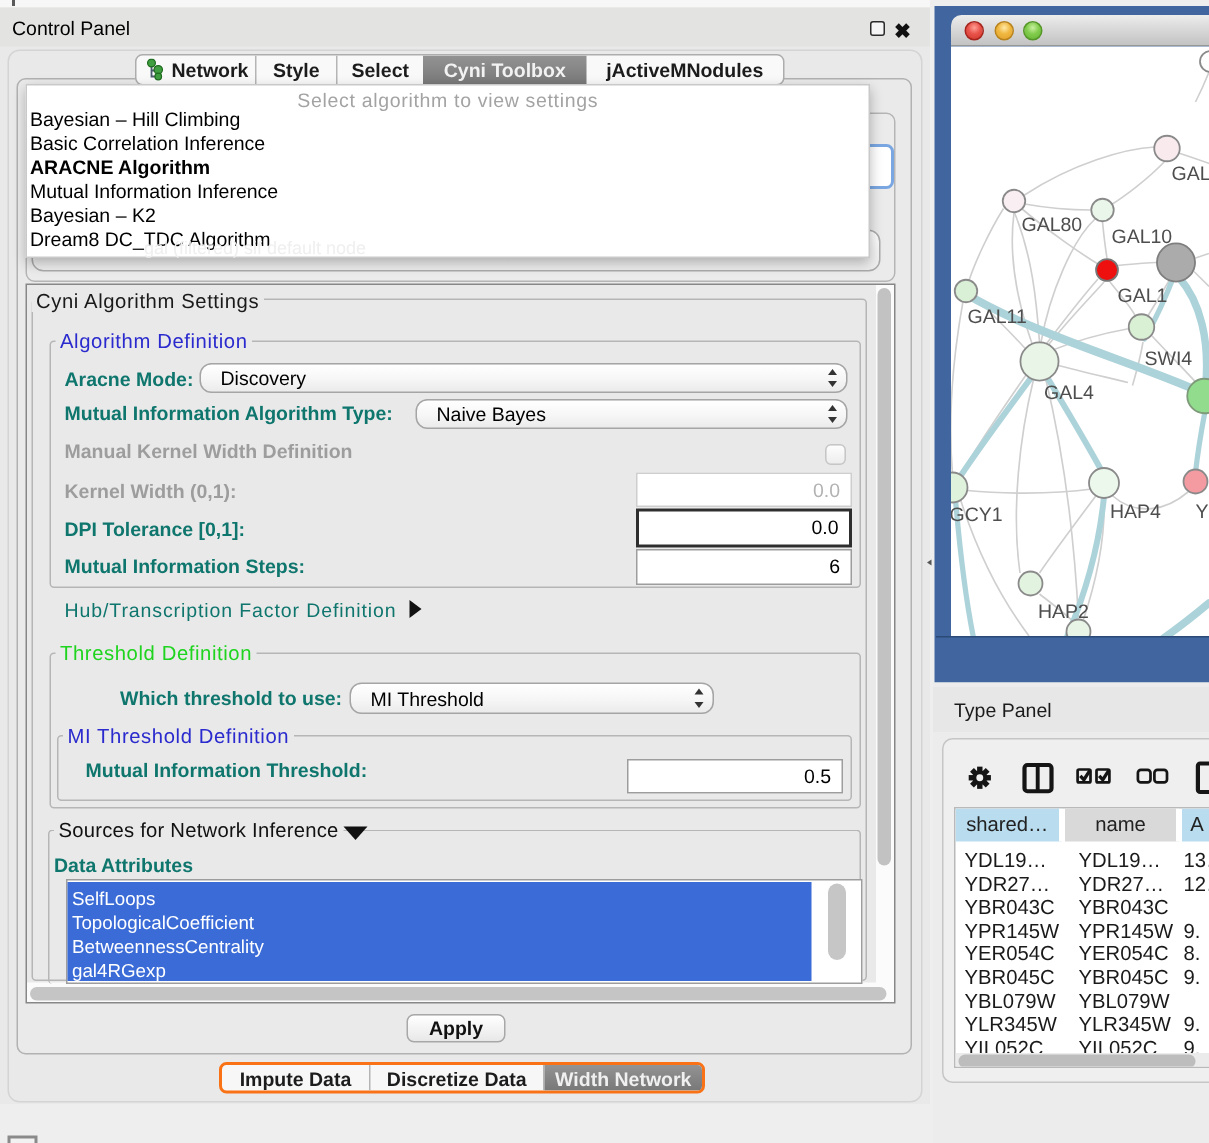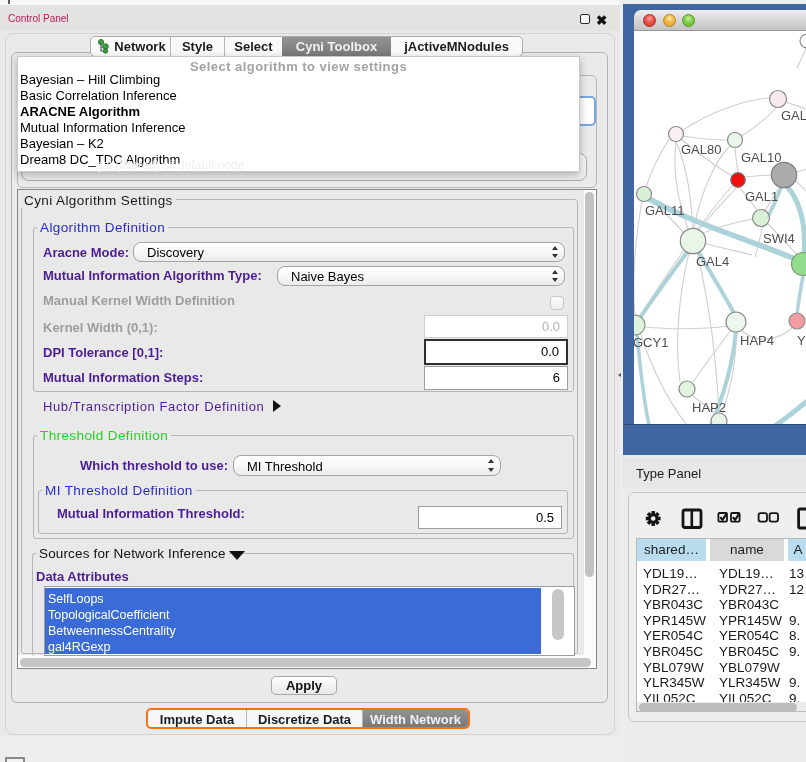--- a/index.html
+++ b/index.html
@@ -1,37 +1,37 @@
 <!DOCTYPE html>
 <html><head>
 <meta charset="utf-8">
 <style>
 * { margin:0; padding:0; box-sizing:border-box; }
 html,body { width:806px; height:762px; background:#eeeeee; font-family:"Liberation Sans",sans-serif; overflow:hidden; }
 .abs { position:absolute; }
-.lbl { position:absolute; font-size:13px; color:#4c1d95; white-space:nowrap; }
+.lbl { position:absolute; font-size:13px; color:#0f766e; white-space:nowrap; }
 .bold { font-weight:bold; }
 .gray { color:#9d9d9d; }
 .field { position:absolute; background:#fff; border:1px solid #9d9d9d; font-size:13px; color:#000; text-align:right; padding-right:7px; }
 .combo { position:absolute; background:linear-gradient(180deg,#ffffff 0%,#f6f6f6 55%,#ebebeb 100%); border:1px solid #a5a5a5; border-radius:8px; font-size:13px; color:#000; }
 .combo .tx { position:absolute; left:13px; top:50%; transform:translateY(-50%); }
 .arr { position:absolute; width:0; height:0; }
 .grp { position:absolute; border:1px solid #b6b6b6; border-radius:3px; }
 .gtitle { position:absolute; background:#e9e9e9; padding:0 3px; font-size:13.5px; line-height:14px; letter-spacing:0.4px; white-space:nowrap; }
 </style>
 </head>
 <body>
 
 <div class="abs" style="left:0;top:0;width:620px;height:736px;background:#e9e9e9;">
 
   <div class="abs" style="left:0;top:0;width:620px;height:5px;background:#f7f7f7;"></div>
   <div class="abs" style="left:8px;top:0;width:2px;height:4px;background:#5a5a5a;"></div>
 
   <div class="abs" style="left:0;top:5px;width:620px;height:26px;background:#e3e3e1;">
-    <div class="abs" style="left:8px;top:0;height:26px;line-height:27px;font-size:10px;color:#be185d;">Control Panel</div>
+    <div class="abs" style="left:8px;top:0;height:26px;line-height:27px;font-size:13px;color:#000000;">Control Panel</div>
     <div class="abs" style="left:580px;top:9px;width:10px;height:10px;border:1.8px solid #2b2b2b;border-radius:2px;background:#f5f5f5;"></div>
     <div class="abs" style="left:596px;top:7px;font-size:13.5px;font-weight:bold;color:#111;">✖</div>
   </div>
 
   <div class="abs" style="left:5px;top:33px;width:610px;height:702px;border:1px solid #d4d4d4;border-radius:8px;background:#e9e9e9;"></div>
 
   <div class="abs" style="left:11px;top:52px;width:597px;height:651px;border:1px solid #b2b2b2;border-radius:6px;background:#eaeaea;"></div>
 
   <div class="abs" style="left:17px;top:75px;width:580px;height:113px;border:1px solid #b5b5b5;border-radius:6px;background:#ebebeb;"></div>
 
@@ -79,21 +79,21 @@
   <div class="lbl bold" style="left:43px;top:370px;">Mutual Information Steps:</div>
   <div class="field" style="left:424px;top:366px;width:144px;height:24px;line-height:22px;">6</div>
 
   <div class="lbl" style="left:43px;top:399px;letter-spacing:0.6px;">Hub/Transcription Factor Definition</div>
   <div class="arr" style="left:273px;top:400px;border-top:6px solid transparent;border-bottom:6px solid transparent;border-left:8.5px solid #111;"></div>
 
   <div class="grp" style="left:33px;top:435px;width:541px;height:104px;"></div>
   <div class="gtitle" style="left:37px;top:429px;color:#1fd41f;">Threshold Definition</div>
 
   <div class="lbl bold" style="left:80px;top:458px;">Which threshold to use:</div>
-  <div class="combo" style="left:233px;top:455px;width:268px;height:21px;text-decoration:underline;">
+  <div class="combo" style="left:233px;top:455px;width:243px;height:21px;text-decoration:underline;">
       <span class="tx">MI Threshold</span>
     <span class="arr" style="right:6px;top:3px;border-left:3.5px solid transparent;border-right:3.5px solid transparent;border-bottom:4.5px solid #333;"></span>
     <span class="arr" style="right:6px;bottom:3px;border-left:3.5px solid transparent;border-right:3.5px solid transparent;border-top:4.5px solid #333;"></span>
   </div>
 
   <div class="grp" style="left:38px;top:490px;width:530px;height:44px;"></div>
   <div class="gtitle" style="left:42px;top:484px;color:#2a2ace;">MI Threshold Definition</div>
   <div class="lbl bold" style="left:46px;top:506px;padding-left:11px;">Mutual Information Threshold:</div>
   <div class="field" style="left:418px;top:506px;width:144px;height:23px;line-height:21px;">0.5</div>
 
@@ -130,21 +130,21 @@
 </div>
 
 <svg class="abs" style="left:95px;top:39px;z-index:6;" width="14" height="15" viewBox="0 0 14 15">
   <path d="M6 3 L6 12 L10 12 M6 8 L10 8" stroke="#4a5a6a" stroke-width="1.2" fill="none"></path>
   <circle cx="6" cy="3" r="2.6" fill="#3f9e3f" stroke="#1e6b1e" stroke-width="0.8"></circle>
   <circle cx="10.5" cy="7.5" r="2.8" fill="#3f9e3f" stroke="#1e6b1e" stroke-width="0.8"></circle>
   <circle cx="10.5" cy="12" r="2.2" fill="#3f9e3f" stroke="#1e6b1e" stroke-width="0.8"></circle>
 </svg>
 
 <div class="abs" style="left:17px;top:56px;width:563px;height:116px;background:#fff;border:1px solid #c9c9c9;box-shadow:0 3px 8px rgba(0,0,0,0.28);z-index:10;">
-  <div class="abs" style="left:0;top:2px;width:100%;text-align:center;font-size:13px;letter-spacing:0.45px;color:#a3a3a3;font-weight:bold;">Select algorithm to view settings</div>
+  <div class="abs" style="left:0;top:2px;width:100%;text-align:center;font-size:13px;letter-spacing:0.45px;color:#a3a3a3;">Select algorithm to view settings</div>
   <div class="abs" style="left:2px;top:15px;font-size:13px;color:#000;">Bayesian – Hill Climbing</div>
   <div class="abs" style="left:2px;top:31px;font-size:13px;color:#000;">Basic Correlation Inference</div>
   <div class="abs" style="left:2px;top:47px;font-size:13px;color:#000;font-weight:bold;">ARACNE Algorithm</div>
   <div class="abs" style="left:2px;top:63px;font-size:13px;color:#000;">Mutual Information Inference</div>
   <div class="abs" style="left:2px;top:79px;font-size:13px;color:#000;">Bayesian – K2</div>
   <div class="abs" style="left:2px;top:95px;font-size:13px;color:#000;">Dream8 DC_TDC Algorithm</div>
   <div class="abs" style="left:78px;top:101px;font-size:12px;color:#efefef;">gal (filtered) sif default node</div>
 </div>
 
 <div class="abs" style="left:623px;top:4px;width:183px;height:451px;background:#41669f;">

